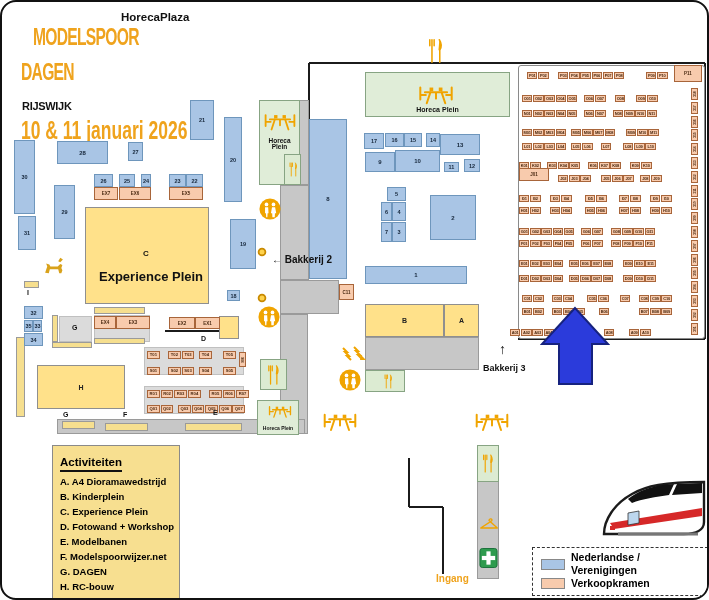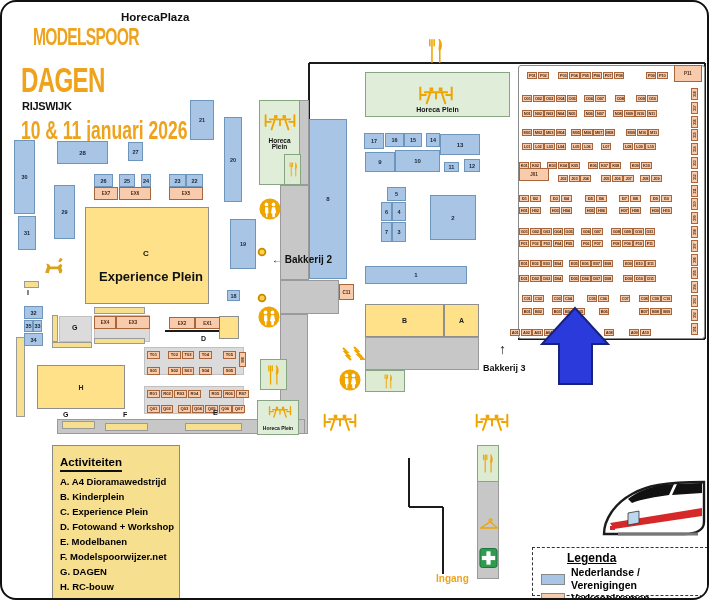--- a/index.html
+++ b/index.html
@@ -44,21 +44,21 @@
 </head>
 <body>
 
 <div class="page">
 
   <div>
     <span class="hdr" style="left:119px;top:9px;font-size:11.5px;">HorecaPlaza</span>
     <span class="hdr hdr-orange" style="left:31px;top:22px;font-size:22px;letter-spacing:-1px;">
       <span class="condensed" style="transform:scale(0.71,1.05);">MODELSPOOR</span>
     </span>
-    <span class="hdr hdr-orange" style="left:19px;top:57px;font-size:34px;letter-spacing:-1px;">
+    <span class="hdr hdr-orange" style="left:19px;top:57px;font-size:22px;letter-spacing:-1px;">
       <span class="condensed" style="transform:scale(0.71,1.05);">DAGEN</span>
     </span>
     <span class="hdr" style="left:20px;top:98px;font-size:11px;letter-spacing:-0.3px;">RIJSWIJK</span>
     <span class="hdr hdr-orange" style="left:19px;top:113px;font-size:25px;">
       <span class="condensed" style="transform:scale(0.7,1.05);">10 &amp; 11 januari 2026</span>
     </span>
   </div>
 
   <div id="map" class="abs" style="left:0;top:0;width:709px;height:600px;">
       <div class="abs wall" style="left: 307px; top: 60.25px; width: 396px; height: 1.5px;"></div>
@@ -557,21 +557,20 @@
         <div>D. Fotowand + Workshop</div>
         <div>E. Modelbanen</div>
         <div>F. Modelspoorwijzer.net</div>
         <div>G. DAGEN</div>
         <div>H. RC-bouw</div>
         <div>I.  Treinritje</div>
       </div>
   </div>
 
   <div id="legend" class="panel" style="left:530px;top:545px;width:176px;height:49px;">
-    <h3>Legenda</h3>
     <div id="legend-list">
         <div class="legend-row">
           <span class="chip" style="background: rgb(169, 197, 229);"></span>
           <span>Nederlandse / Verenigingen</span>
         </div>
         <div class="legend-row">
           <span class="chip" style="background: rgb(248, 203, 173);"></span>
           <span>Verkoopkramen</span>
         </div>
       </div>

